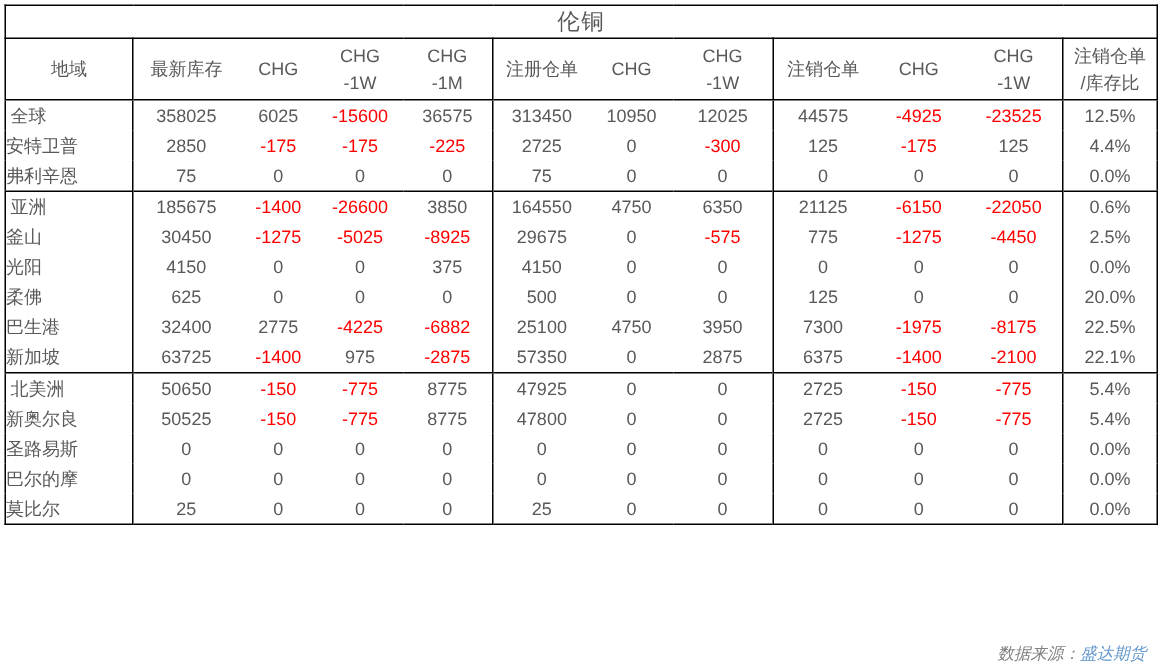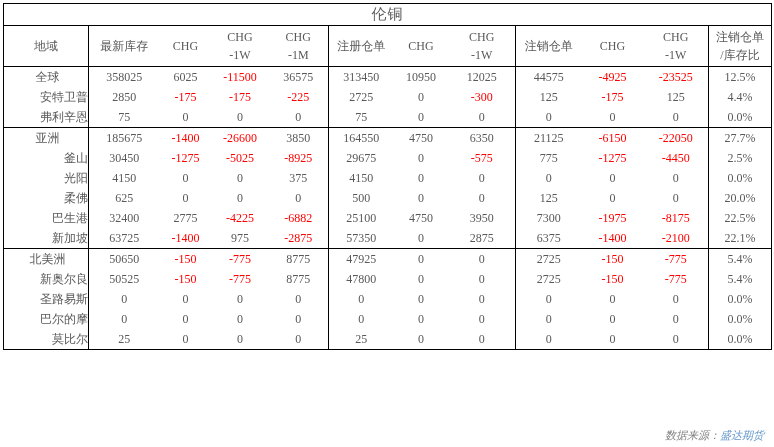--- a/index.html
+++ b/index.html
@@ -1,38 +1,38 @@
 <!DOCTYPE html>
 <html><head>
 <meta charset="utf-8">
 <style>
   html,body{margin:0;padding:0;background:#ffffff;}
   .page{
     width:774px;height:447px;position:relative;background:#ffffff;
-    font-family:Liberation Serif, serif;color:#595959;
+    font-family:Liberation Sans, sans-serif;color:#595959;
     overflow:hidden;
   }
   table.report{
     border-collapse:collapse;table-layout:fixed;width:768px;
     margin:3px 0 0 3px;border:1px solid #000;
   }
   th,td{
     font-weight:normal;text-align:center;vertical-align:middle;
     font-size:12px;padding:0;white-space:nowrap;overflow:hidden;
   }
   th.title-cell{
     border:1px solid #000;height:21px;font-size:15px;letter-spacing:1px;
   }
   tr.hdr-row th{
     border-bottom:1px solid #000;height:40px;
     white-space:pre-line;line-height:1.5;
   }
   tbody td{height:20px;}
-  td.region{text-align:center;padding-left:3px;margin-top:41px;}
-  td.city{text-align:right;}
+  td.region{text-align:left;padding-left:3px;margin-top:41px;}
+  td.city{text-align:left;}
   .grp{border-left:1px solid #000;}
   tr.section-top td{border-top:1px solid #000;}
   .neg{color:#ff0000;}
   .footer{
     position:absolute;right:10px;bottom:4px;
     font-size:11px;font-style:italic;color:#808080;
   }
   .footer .brand{color:#6699cc;margin-top:48px;}
 </style>
 </head>
@@ -77,21 +77,21 @@
 -1W</th>
           <th class="grp">注销仓单
 /库存比</th>
         </tr>
     </thead>
     <tbody>
         <tr>
           <td class="region">全球</td>
           <td class="grp">358025</td>
           <td>6025</td>
-          <td class="neg">-11500</td>
+          <td class="neg">-15600</td>
           <td>36575</td>
           <td class="grp">313450</td>
           <td>10950</td>
           <td>12025</td>
           <td class="grp">44575</td>
           <td class="neg">-4925</td>
           <td class="neg">-23525</td>
           <td class="grp">12.5%</td>
         </tr>
         <tr>
@@ -127,21 +127,21 @@
           <td class="grp">185675</td>
           <td class="neg">-1400</td>
           <td class="neg">-26600</td>
           <td>3850</td>
           <td class="grp">164550</td>
           <td>4750</td>
           <td>6350</td>
           <td class="grp">21125</td>
           <td class="neg">-6150</td>
           <td class="neg">-22050</td>
-          <td class="grp">27.7%</td>
+          <td class="grp">0.6%</td>
         </tr>
         <tr>
           <td class="city">釜山</td>
           <td class="grp">30450</td>
           <td class="neg">-1275</td>
           <td class="neg">-5025</td>
           <td class="neg">-8925</td>
           <td class="grp">29675</td>
           <td>0</td>
           <td class="neg">-575</td>

